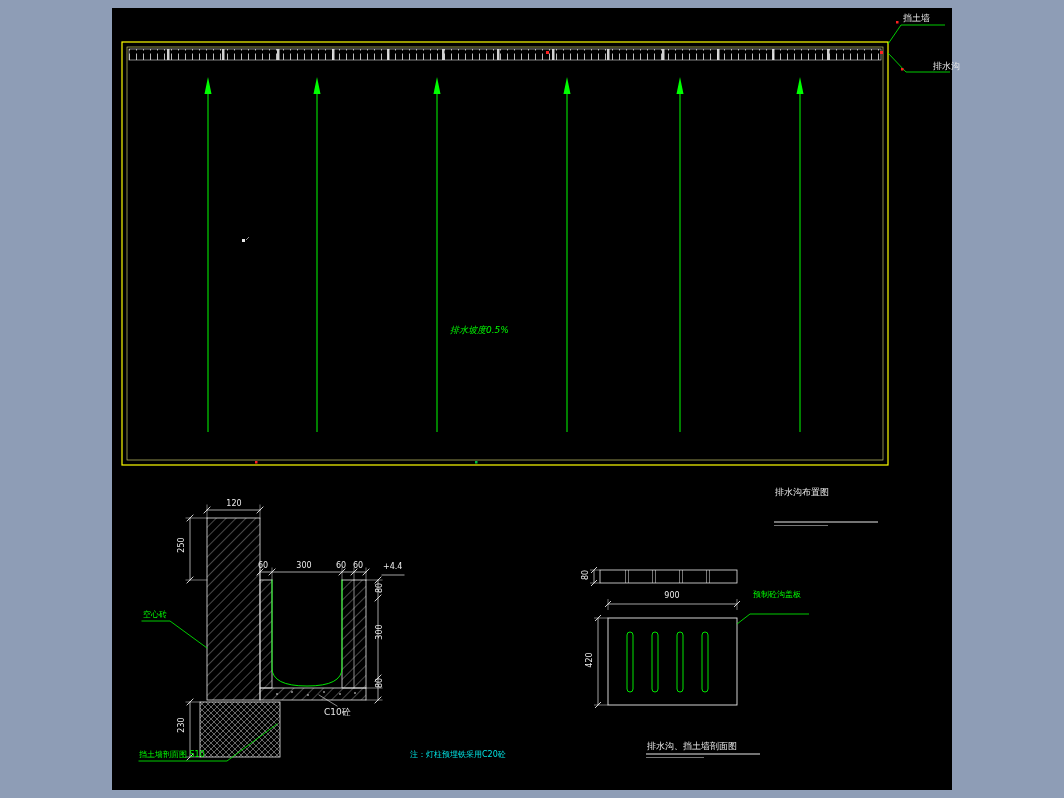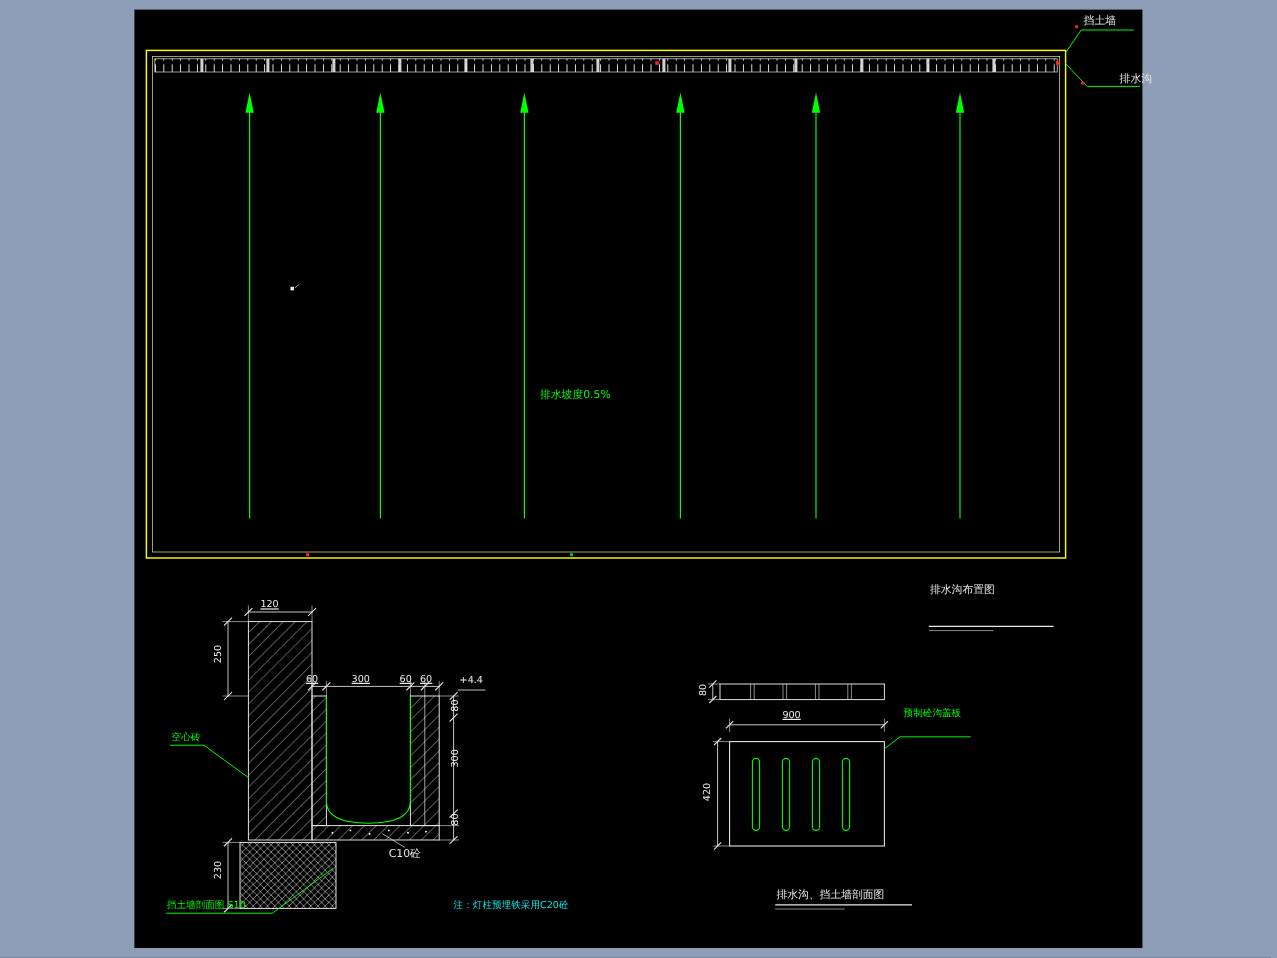--- a/index.html
+++ b/index.html
@@ -4,21 +4,21 @@
 <style>
   *{margin:0;padding:0;box-sizing:border-box}
   html,body{width:1064px;height:798px;background:#8e9db6;overflow:hidden;
             font-family:"DejaVu Sans",sans-serif;}
   .canvas{position:absolute;left:112px;top:8px;width:840px;height:782px;background:#000;}
   svg.draw{position:absolute;left:0;top:0;}
   .lbl{position:absolute;color:#e8e8e8;font-size:9px;line-height:1;white-space:nowrap;}
   .dim{font-size:8px;color:#ededed;}
   .g{color:#00ff00;}
   .c{color:#00e5e5;}
-  .ctr{text-align:left;text-decoration:underline;}
+  .ctr{text-align:center;}
   .v{width:26px;text-align:center;transform:rotate(-90deg);transform-origin:center;}
 </style>
 </head>
 <body>
 
 <div class="canvas">
 
   <svg class="draw" width="840" height="782" viewBox="0 0 840 782">
     <defs>
       <pattern id="hatch" width="7" height="7" patternUnits="userSpaceOnUse" patternTransform="rotate(45)">
@@ -170,40 +170,40 @@
 
       <polyline points="625,616 638,606 697,606" fill="none" stroke="#00ff00" stroke-width="0.8"></polyline>
 
       <line x1="662" y1="514" x2="766" y2="514" stroke="#e8e8e8" stroke-width="1"></line>
       <line x1="662" y1="517.5" x2="716" y2="517.5" stroke="#e8e8e8" stroke-width="0.5"></line>
       <line x1="534" y1="746" x2="648" y2="746" stroke="#e8e8e8" stroke-width="1"></line>
       <line x1="534" y1="749.5" x2="592" y2="749.5" stroke="#e8e8e8" stroke-width="0.5"></line>
     </g>
   </svg>
 
-  <span class="lbl g" style="left:338px;top:318px;">排水坡度0.5%</span>
+  <span class="lbl g" style="left:338px;top:318px;font-style:italic;">排水坡度0.5%</span>
   <span class="lbl" style="left:791px;top:6px;">挡土墙</span>
   <span class="lbl" style="left:796px;top:54px;margin-left:25px;">排水沟</span>
 
   <span class="lbl dim ctr" style="left:105px;top:492px;width:34px;">120</span>
   <span class="lbl dim v" style="left:57px;top:533px;">250</span>
   <span class="lbl dim ctr" style="left:143px;top:554px;width:16px;">60</span>
   <span class="lbl dim ctr" style="left:181px;top:554px;width:22px;">300</span>
   <span class="lbl dim ctr" style="left:221px;top:554px;width:16px;">60</span>
   <span class="lbl dim ctr" style="left:238px;top:554px;width:16px;">60</span>
   <span class="lbl dim" style="left:271px;top:555px;">+4.4</span>
   <span class="lbl dim v" style="left:255px;top:576px;">80</span>
   <span class="lbl dim v" style="left:255px;top:620px;">300</span>
   <span class="lbl dim v" style="left:255px;top:671px;">80</span>
   <span class="lbl dim v" style="left:57px;top:713px;">230</span>
 
   <span class="lbl g" style="left:31px;top:603px;font-size:8px;font-family:Liberation Serif, serif;">空心砖</span>
   <span class="lbl" style="left:212px;top:700px;">C10砼</span>
   <span class="lbl g" style="left:27px;top:743px;font-size:8px;">挡土墙剖面图 S10</span>
-  <span class="lbl c" style="left:266px;top:743px;font-size:8px;">注：灯柱预埋铁采用C20砼</span>
+  <span class="lbl c" style="left:298px;top:743px;font-size:8px;">注：灯柱预埋铁采用C20砼</span>
 
   <span class="lbl" style="left:663px;top:480px;">排水沟布置图</span>
   <span class="lbl dim v" style="left:461px;top:563px;">80</span>
   <span class="lbl dim ctr" style="left:540px;top:584px;width:40px;">900</span>
   <span class="lbl dim v" style="left:465px;top:648px;">420</span>
   <span class="lbl g" style="left:641px;top:583px;font-size:8px;">预制砼沟盖板</span>
   <span class="lbl" style="left:535px;top:734px;">排水沟、挡土墙剖面图</span>
 
 </div>
 

